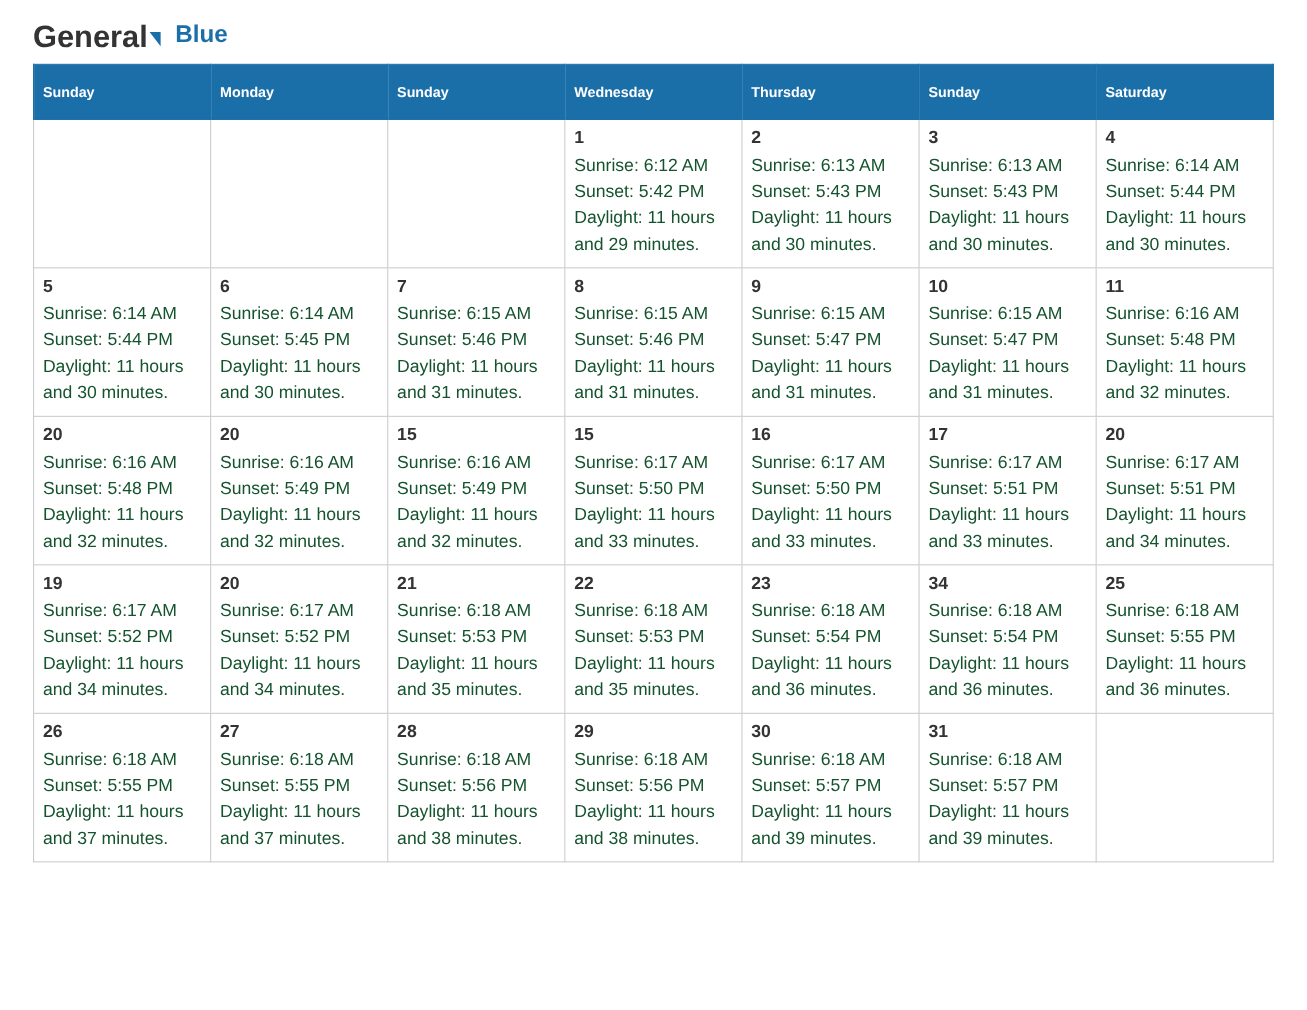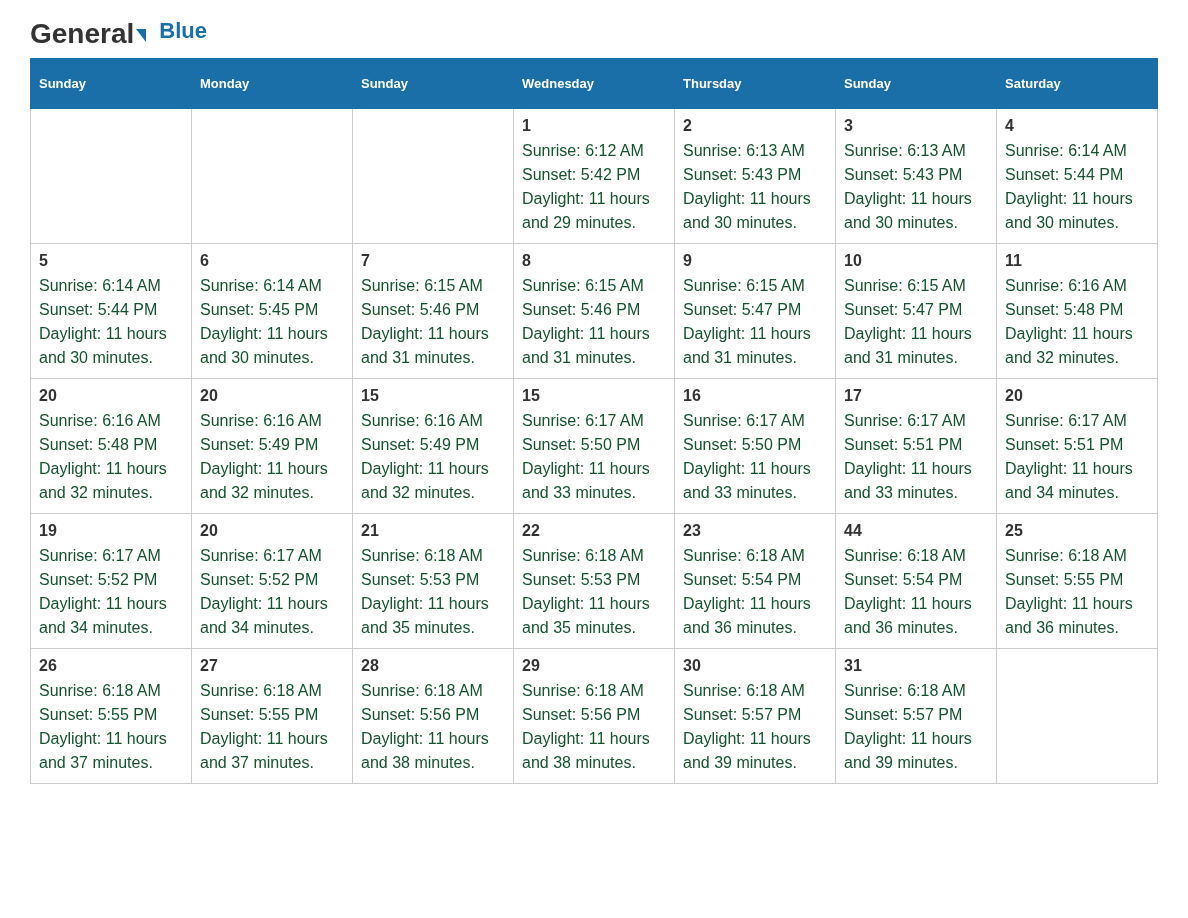--- a/index.html
+++ b/index.html
@@ -284,21 +284,21 @@
 and 35 minutes.</div>
         </td>
         <td>
           <div class="day-number">23</div>
           <div class="day-info" style="white-space: pre-line;">Sunrise: 6:18 AM
 Sunset: 5:54 PM
 Daylight: 11 hours
 and 36 minutes.</div>
         </td>
         <td>
-          <div class="day-number">44</div>
+          <div class="day-number">34</div>
           <div class="day-info" style="white-space: pre-line;">Sunrise: 6:18 AM
 Sunset: 5:54 PM
 Daylight: 11 hours
 and 36 minutes.</div>
         </td>
         <td>
           <div class="day-number">25</div>
           <div class="day-info" style="white-space: pre-line;">Sunrise: 6:18 AM
 Sunset: 5:55 PM
 Daylight: 11 hours

